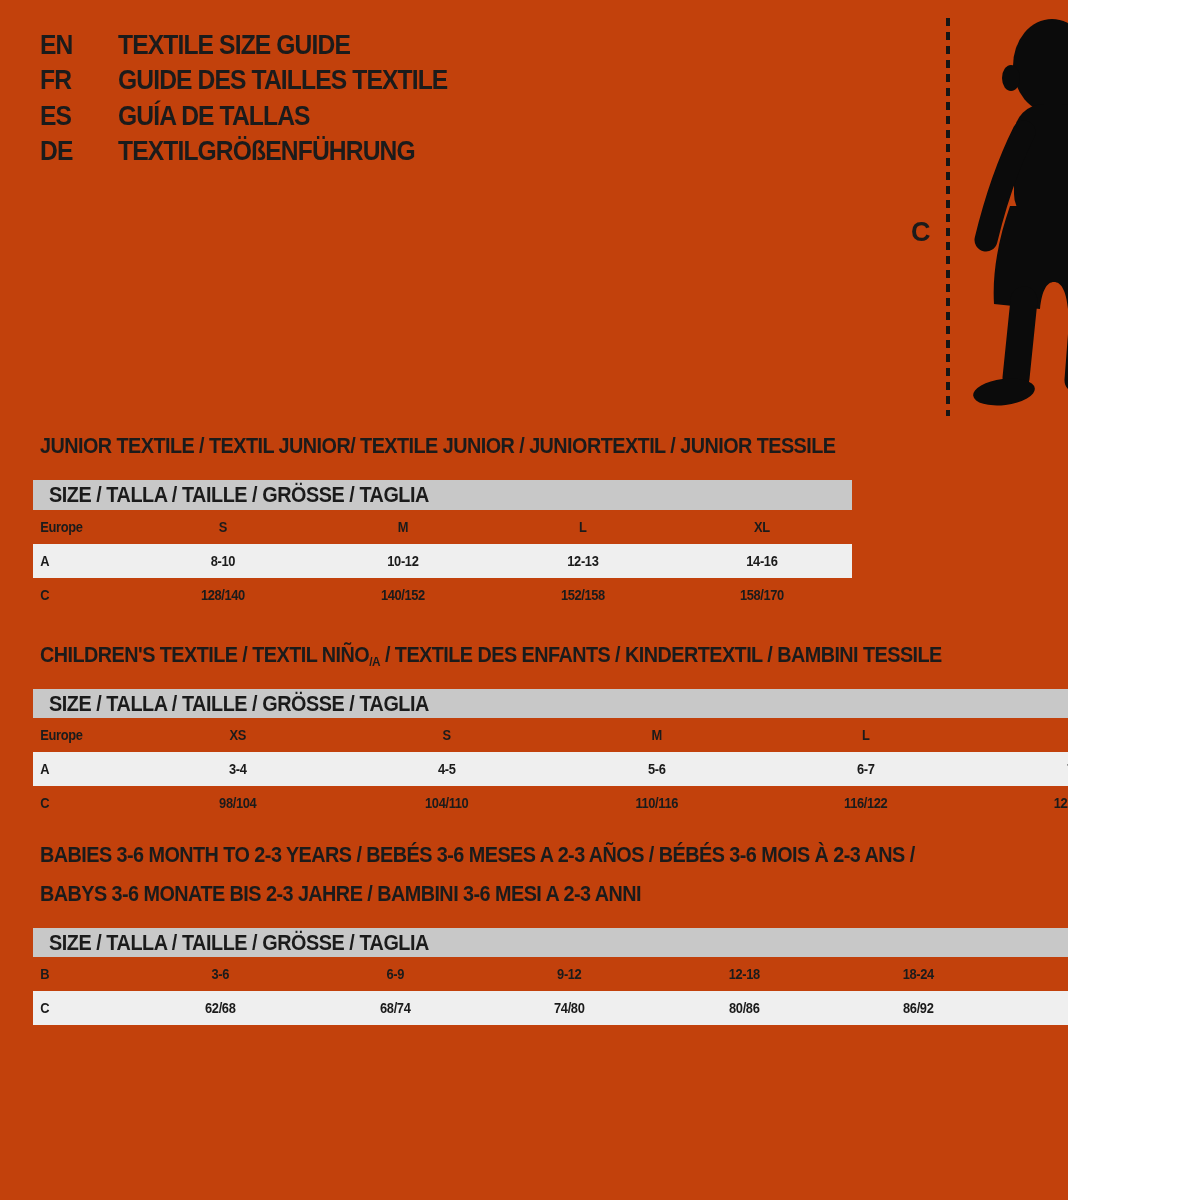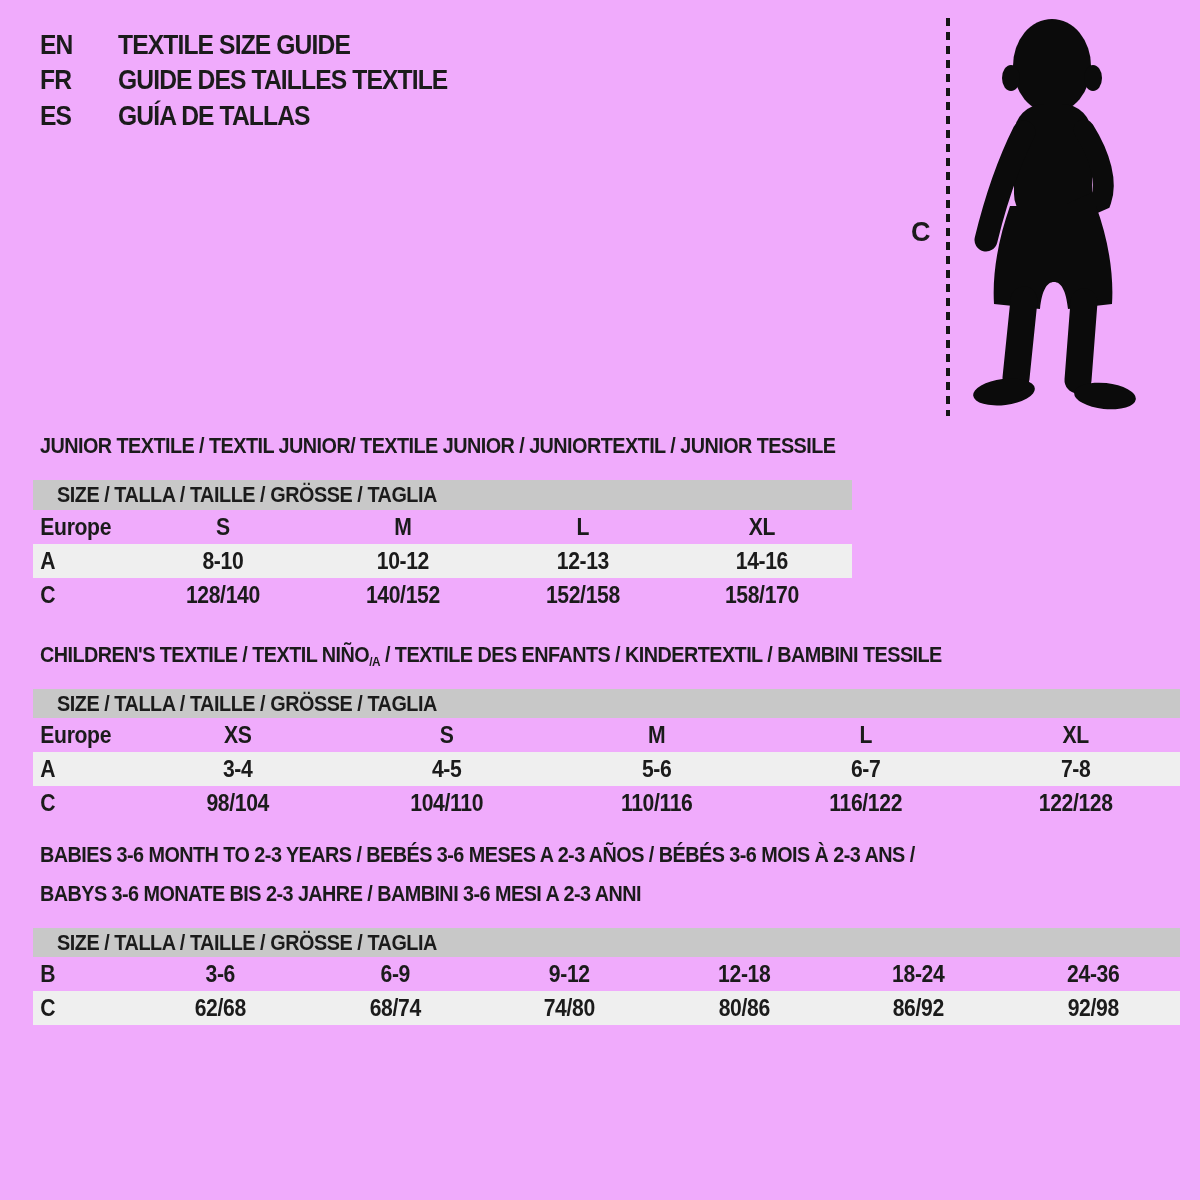--- a/index.html
+++ b/index.html
@@ -3,21 +3,21 @@
 <meta charset="utf-8">
 <style>
   :root{
     --header-bar:#c8c8c8;
     --row-alt:#efefef;
     --ink:#1b1b1b;
     --silhouette:#0b0b0b;
   }
   html,body{margin:0;padding:0;background:#fff;}
   .page{
-    position:relative;width:1200px;height:1200px;background:#f0abfc;
+    position:relative;width:1068px;height:1200px;background:#c2410c;
     font-family:"Liberation Sans",sans-serif;font-weight:700;color:var(--ink);
     overflow:hidden;
   }
   
   .lang-list{position:absolute;left:40px;top:27px;}
   .lang-row{display:flex;height:35.5px;align-items:center;font-size:28px;letter-spacing:-1px;white-space:nowrap;}
   .lang-code{width:78px;flex:0 0 78px;transform:scaleX(0.88);transform-origin:0 50%;}
   .lang-title{transform:scaleX(0.88);transform-origin:0 50%;}
   
   .measure-line{
@@ -27,23 +27,23 @@
   .measure-label{position:absolute;left:911px;top:218px;font-size:27px;line-height:28px;}
   .silhouette{position:absolute;left:964px;top:14px;}
   
   .section-title{
     position:absolute;font-size:22px;line-height:24px;letter-spacing:-0.6px;
     white-space:nowrap;transform:scaleX(0.9);transform-origin:0 50%;
   }
   .sub{font-size:0.6em;vertical-align:-0.3em;}
   
   .size-table{position:absolute;left:33px;}
-  .thead{height:30px;line-height:30px;background:var(--header-bar);padding-left:24px;font-size:22px;white-space:nowrap;}
+  .thead{height:30px;line-height:30px;background:var(--header-bar);padding-left:16px;font-size:22px;white-space:nowrap;}
   .thead .thead-text{display:inline-block;transform:scaleX(0.9);transform-origin:0 50%;letter-spacing:-0.5px;}
-  .trow{display:flex;height:34px;align-items:center;font-size:23px;letter-spacing:-0.4px;}
+  .trow{display:flex;height:34px;align-items:center;font-size:14px;letter-spacing:-0.4px;}
   .trow.alt{background:var(--row-alt);}
   .tlabel{width:100px;flex:0 0 100px;padding-left:8px;box-sizing:border-box;transform:scaleX(0.92);transform-origin:0 50%;}
   .tcell{flex:1;text-align:center;transform:scaleX(0.92);}
   
   .legend{position:absolute;left:40px;top:1066px;}
   .legend-line{height:38px;line-height:38px;font-size:22px;letter-spacing:-0.5px;white-space:nowrap;transform:scaleX(0.9);transform-origin:0 50%;}
 </style>
 </head>
 <body>
 
@@ -54,20 +54,24 @@
       <span class="lang-code">EN</span>
       <span class="lang-title">TEXTILE SIZE GUIDE</span>
     </div>
     <div class="lang-row">
       <span class="lang-code">FR</span>
       <span class="lang-title">GUIDE DES TAILLES TEXTILE</span>
     </div>
     <div class="lang-row">
       <span class="lang-code">ES</span>
       <span class="lang-title">GUÍA DE TALLAS</span>
+    </div>
+    <div class="lang-row">
+      <span class="lang-code">DE</span>
+      <span class="lang-title">TEXTILGRÖßENFÜHRUNG</span>
     </div>
   </div>
 
   <div class="measure-line"></div>
   <div class="measure-label">C</div>
   <svg class="silhouette" width="172" height="406" viewBox="0 0 172 406" aria-hidden="true">
     <g fill="#0b0b0b" stroke="none">
       <ellipse cx="88" cy="52" rx="39" ry="47"></ellipse>
       <ellipse cx="47" cy="64" rx="9" ry="13"></ellipse>
       <ellipse cx="129" cy="64" rx="9" ry="13"></ellipse>

